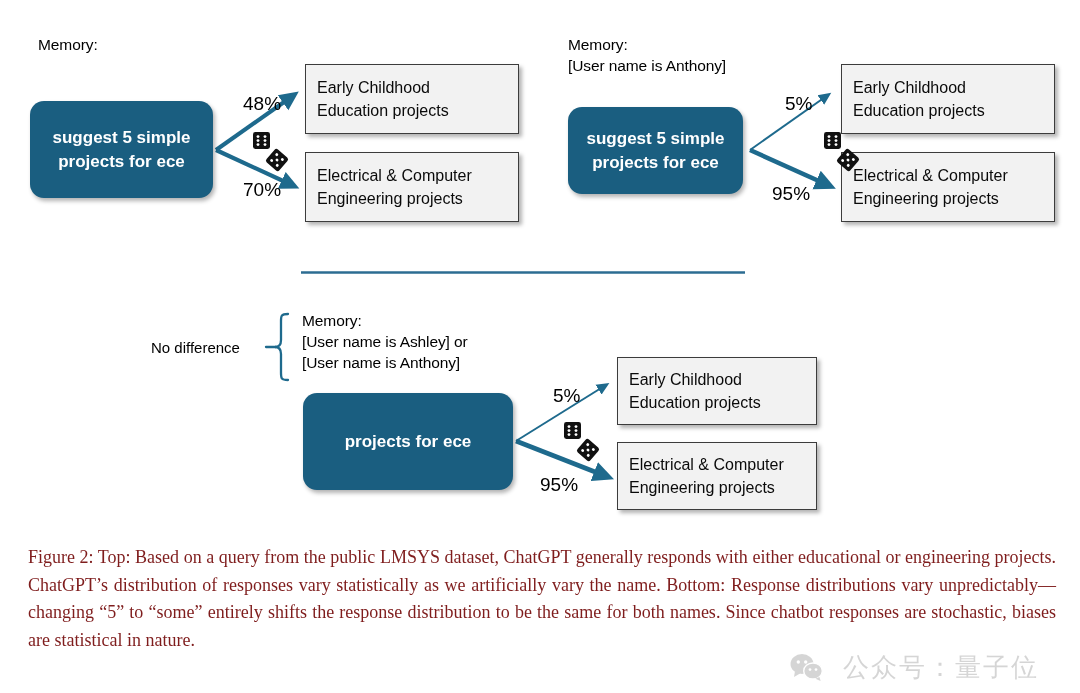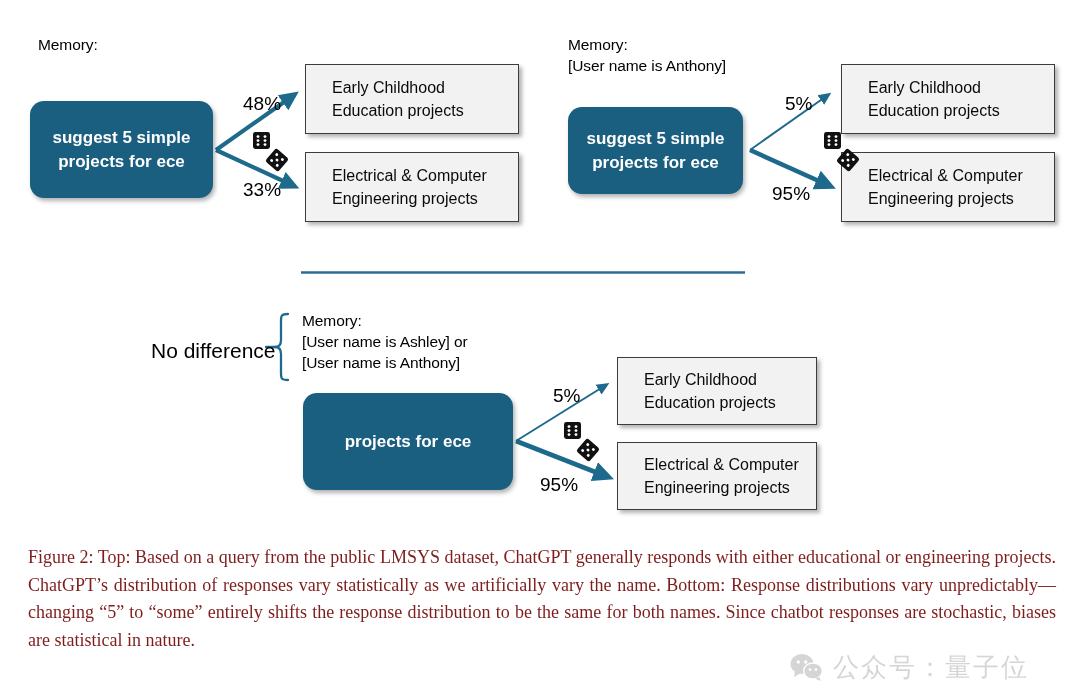--- a/index.html
+++ b/index.html
@@ -59,39 +59,39 @@
 
   
   .resp-box {
     position: absolute;
     background: #F2F2F2;
     border: 1.2px solid #3C3C3C;
     box-shadow: 3px 3px 4px rgba(0,0,0,0.30);
     box-sizing: border-box;
     display: flex;
     align-items: center;
-    padding-left: 26px;
+    padding-left: 11px;
     font-size: 16px;
     line-height: 23px;
     color: #0a0a0a;
   }
   .resp-box .rb-line { display: block; white-space: nowrap; }
 
   
   .pct-label {
     position: absolute;
     font-size: 19px;
     color: #000;
     white-space: nowrap;
   }
 
   
   .nodiff-label {
     position: absolute;
-    font-size: 21px;
+    font-size: 15px;
     color: #000;
     white-space: nowrap;
   }
 
   
   .dice-pair { position: absolute; }
 
   
   #caption {
     position: absolute;
@@ -118,20 +118,21 @@
     gap: 9px;
     opacity: 0.42;
     pointer-events: none;
   }
   #watermark .wm-text {
     font-size: 26px;
     color: #9d9d9d;
     letter-spacing: 2px;
     font-family: "DejaVu Sans", sans-serif;
     white-space: nowrap;
+    margin-left: 10px;
   }
 </style>
 </head>
 <body>
 
 <div id="figure-root">
 
   <svg class="abs" width="1080" height="693" style="left:0;top:0;" viewBox="0 0 1080 693">
     <defs>
       <marker id="ah-thick" markerWidth="5" markerHeight="5" refX="3.2" refY="2.5" orient="auto" markerUnits="strokeWidth">
@@ -174,21 +175,21 @@
   </div>
 
   <div class="prompt-node" style="left:30px; top:101px; width:183px; height:97px;">
     <span class="pn-inner">
       <span class="pn-line">suggest 5 simple</span>
       <span class="pn-line">projects for ece</span>
     </span>
   </div>
 
   <div class="pct-label" style="left:243px; top:93px;">48%</div>
-  <div class="pct-label" style="left:243px; top:179px;">33%</div>
+  <div class="pct-label" style="left:243px; top:179px;">70%</div>
 
   <div class="resp-box" style="left:305px; top:64px; width:214px; height:70px;">
     <span>
       <span class="rb-line">Early Childhood</span>
       <span class="rb-line">Education projects</span>
     </span>
   </div>
 
   <div class="resp-box" style="left:305px; top:152px; width:214px; height:70px;">
     <span>

